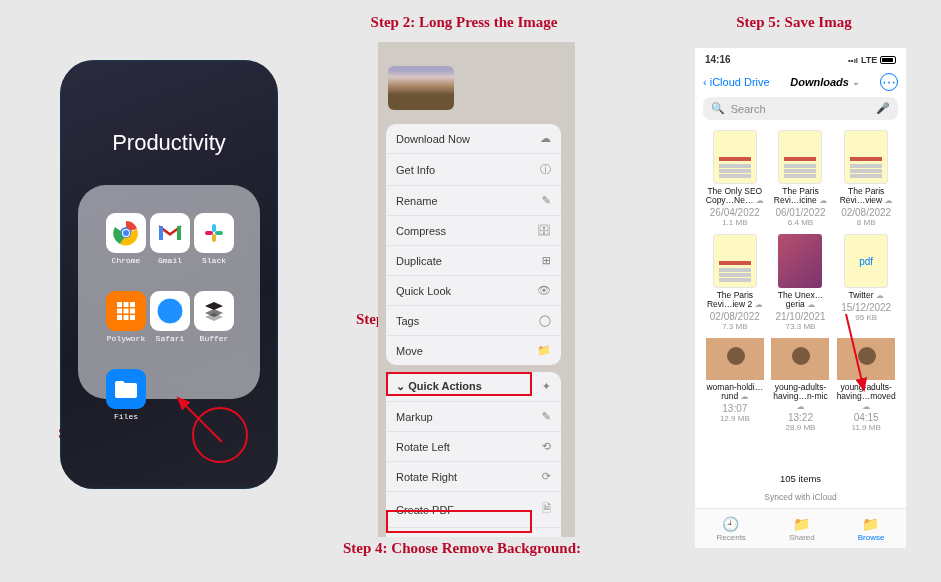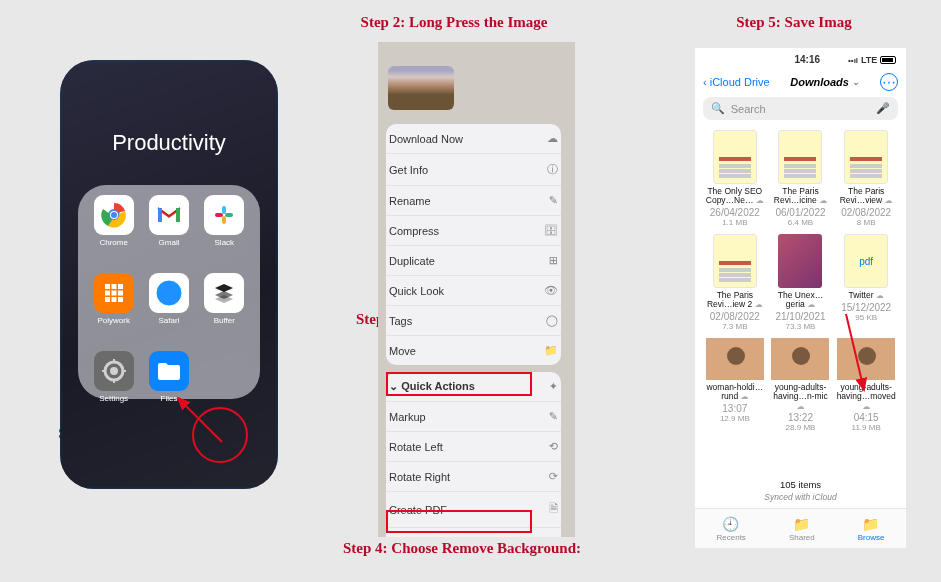--- a/index.html
+++ b/index.html
@@ -36,25 +36,26 @@
   .phone1 .title {
     position:absolute; top:70px; left:0; right:0;
     color:#fff; font-size:22px; text-align:center; font-weight:400;
   }
   .folder {
     position:absolute; top:125px; left:18px; right:18px;
     bottom:90px;
     background: rgba(240,240,245,0.55);
     border-radius: 28px;
     backdrop-filter: blur(6px);
-    padding: 10px;
+    padding: 28px;
     display:grid;
     grid-template-columns: repeat(3,1fr);
     grid-template-rows: repeat(3,70px);
     gap:8px 4px;
+    font-family:Liberation Mono, monospace;
   }
   .app {
     display:flex; flex-direction:column; align-items:center; justify-content:flex-start;
   }
   .app .icon {
     width:40px; height:40px; border-radius:9px; display:flex; align-items:center; justify-content:center;
     font-size:18px; color:#fff;
   }
   .app .lbl { color:#fff; font-size:8px; margin-top:3px; text-align:center; }
   .chrome-ic { background:#fff; }
@@ -86,39 +87,39 @@
     border-radius:10px;
     background:#f2f2f4;
     overflow:hidden;
     font-size:11px;
     color:#333;
   }
   .ctx-top { top:82px; }
   .ctx-bot { top:330px; }
   .ctx-row {
     display:flex; justify-content:space-between; align-items:center;
-    padding:8px 3px;
+    padding:8px 10px;
     border-bottom:1px solid #e3e3e6;
     gap:16px;
   }
   .ctx-row:last-child { border-bottom:none; }
   .ctx-row .ico { color:#888; font-size:11px; }
   .box {
     position:absolute;
     border:2.5px solid #e40a1d;
   }
   
   .phone3 {
     position:absolute;
     left:695px; top:48px;
     width:211px; height:500px;
     background:#fff; overflow:hidden;
     font-size:9px; color:#333;
   }
-  .p3-status { display:flex; justify-content:flex-end; padding:6px 10px 4px; font-size:10px; font-weight:600;gap:28px; }
+  .p3-status { display:flex; justify-content:space-between; padding:6px 10px 4px; font-size:10px; font-weight:600;gap:28px; }
   .p3-nav { display:flex; align-items:center; justify-content:space-between; padding:4px 8px 6px; }
   .p3-nav .back { color:#007aff; font-size:11px; }
   .p3-nav .mid { font-weight:600; font-size:11px; color:#000; display:flex; align-items:center; gap:3px;font-style:italic; }
   .chev { color:#8e8e93; font-size:9px; }
   .p3-nav .more { color:#007aff; font-size:14px; border:1.5px solid #007aff; border-radius:50%; width:18px; height:18px; display:flex; align-items:center; justify-content:center; line-height:1; }
   .p3-search {
     margin:0 8px 6px; background:#eeeeef; border-radius:8px; padding:5px 8px;
     display:flex; align-items:center; gap:6px; color:#8e8e93; font-size:11px;
   }
   .p3-grid {
@@ -134,37 +135,37 @@
     font-size:10px; color:#007aff;
   }
   .fitem .fth.img { background: linear-gradient(135deg,#b74f6e,#7a346f); border:none; }
   .fitem .fth.doc::before { content:""; display:block; width:32px; height:4px; background:#c54; box-shadow:0 7px 0 #ccc, 0 12px 0 #ccc, 0 17px 0 #ccc; margin-top:4px; }
   .fitem .fth.photo { width:58px; height:42px; border:none; }
   .fitem .nm { font-size:8.5px; color:#111; margin-top:3px; line-height:1.1; max-width:62px; overflow:hidden; }
   .fitem .cloud { color:#aaa; font-size:8px; }
   .fitem .dt { font-size:10px; color:#9a9a9e; margin-top:1px; }
   .fitem .sz { font-size:8px; color:#9a9a9e; }
   .p3-footer-txt { text-align:center; font-size:9.5px; color:#111; }
-  .p3-footer-sub { text-align:center; font-size:8.5px; color:#888; margin-top:2px;font-style:italic; }
+  .p3-footer-sub { text-align:center; font-size:8.5px; color:#888; margin-top:8px; }
   .p3-tabbar {
     position:absolute; left:0; right:0; bottom:0;
     height:40px; border-top:1px solid #e5e5e8;
     display:flex; justify-content:space-around; align-items:center;
     background:#fafafa;
   }
   .p3-tab { display:flex; flex-direction:column; align-items:center; font-size:8px; color:#8e8e93; }
   .p3-tab.active { color:#007aff; }
   .p3-tab .tico { font-size:14px; margin-bottom:1px; }
   .arrow-svg { position:absolute; pointer-events:none; }
 </style>
 </head>
 <body>
 
 <div class="step-label" style="left:14px; top:425px; width:260px">Step 1: Open the Files App</div>
-<div class="step-label" style="left:322px; top:14px; width:264px">Step 2: Long Press the Image</div>
+<div class="step-label" style="left:332px; top:14px; width:264px">Step 2: Long Press the Image</div>
 <div class="step-label" style="left:308px; top:311px; width:276px">Step 3: Select Quick Actions</div>
 <div class="step-label" style="left:300px; top:540px; width:324px">Step 4: Choose Remove Background:</div>
 <div class="step-label" style="left:684px; top:14px; width:220px">Step 5: Save Imag</div>
 
 <div class="phone1">
   <div class="bg"></div>
   <div class="title">Productivity</div>
   <div class="folder">
     <div class="app">
       <div class="icon chrome-ic">
@@ -234,35 +235,20 @@
       <div class="icon buffer-ic">
         <svg width="24" height="24" viewBox="0 0 24 24">
             <path d="M12 3l9 4-9 4-9-4z" fill="#231f20"></path>
             <path d="M12 10l9 4-9 4-9-4z" fill="#231f20" opacity="0.6"></path>
             <path d="M12 17l9 4-9 4-9-4z" fill="#231f20" opacity="0.35" transform="translate(0,-3)"></path>
           </svg>
       </div>
       <div class="lbl">Buffer</div>
     </div>
     <div class="app">
-      <div class="icon settings-ic">
-        <svg width="26" height="26" viewBox="0 0 26 26">
-            <circle cx="13" cy="13" r="9" fill="none" stroke="#d0d0d0" stroke-width="3"></circle>
-            <circle cx="13" cy="13" r="4" fill="#d0d0d0"></circle>
-            <g stroke="#d0d0d0" stroke-width="2">
-              <line x1="13" y1="1" x2="13" y2="5"></line>
-              <line x1="13" y1="21" x2="13" y2="25"></line>
-              <line x1="1" y1="13" x2="5" y2="13"></line>
-              <line x1="21" y1="13" x2="25" y2="13"></line>
-            </g>
-          </svg>
-      </div>
-      <div class="lbl">Settings</div>
-    </div>
-    <div class="app">
       <div class="icon files-ic">
         <svg width="26" height="22" viewBox="0 0 26 22">
             <path d="M2 5a2 2 0 012-2h6l2 2h10a2 2 0 012 2v11a2 2 0 01-2 2H4a2 2 0 01-2-2z" fill="#fff"></path>
           </svg>
       </div>
       <div class="lbl">Files</div>
     </div>
   </div>
   <div class="circ-files"></div>
 </div>

